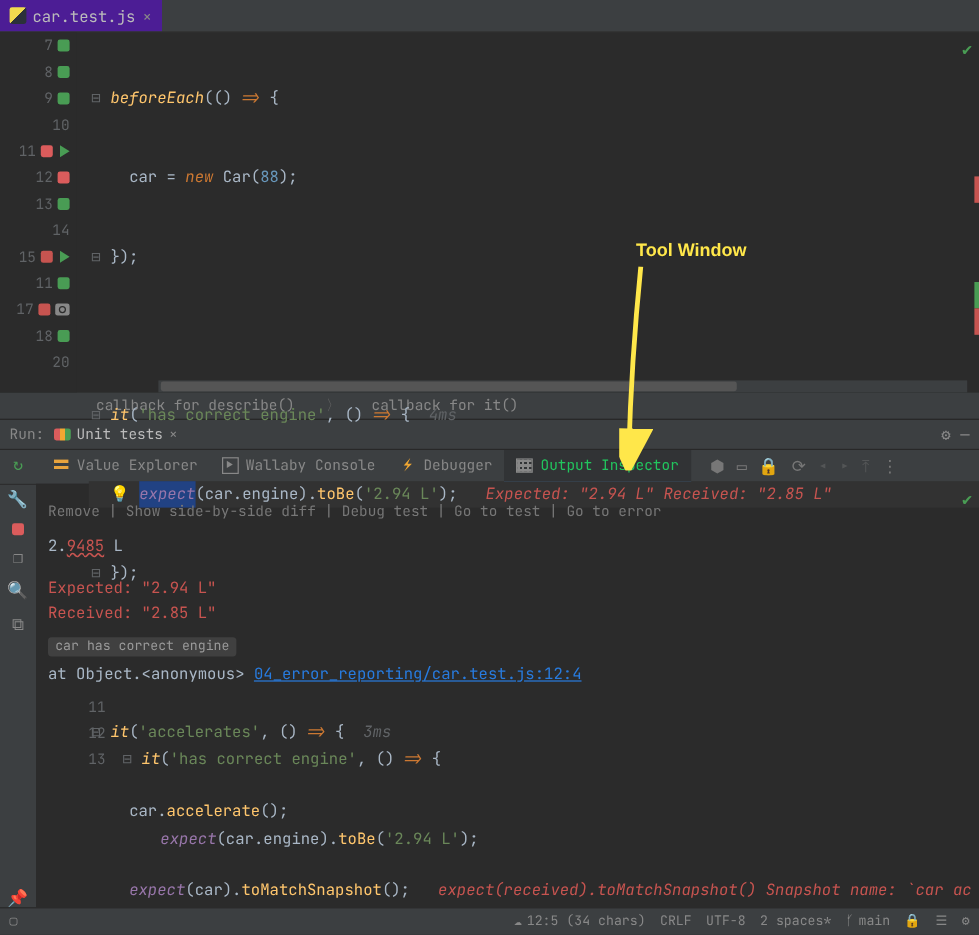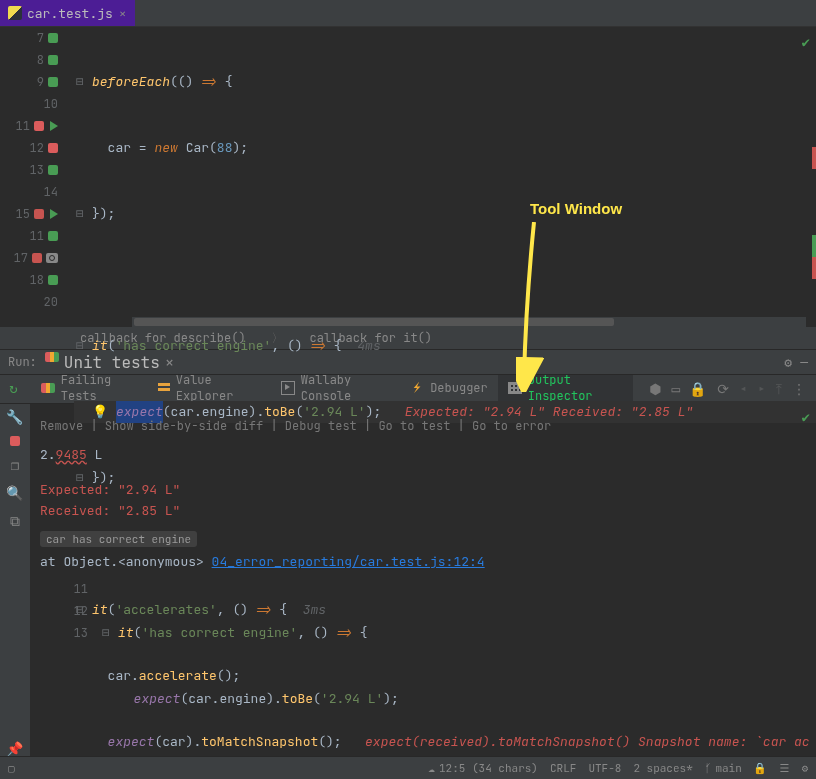--- a/index.html
+++ b/index.html
@@ -32,21 +32,21 @@
 .expect-kw{color:#9876aa;font-style:italic}
 .hlrow{background:#323232}
 .selbg{background:#214283}
 .checkmark{position:absolute;right:6px;top:6px;color:#499c54;font-size:14px}
 .scrollbar-h{position:absolute;bottom:0;left:68px;right:10px;height:10px;background:#3c3f41}
 .scrollbar-h .thumb{height:8px;width:480px;background:#555;margin:1px 0 0 2px;border-radius:2px}
 .breadcrumb{height:22px;background:#3c3f41;color:#888;font-size:12px;display:flex;align-items:center;padding-left:80px;gap:26px}
 .breadcrumb .sep{color:#666}
 .run-header{height:24px;background:#3c3f41;display:flex;align-items:center;padding:0 8px;gap:8px;border-top:1px solid #282828;border-bottom:1px solid #282828}
 .run-header .lbl{color:#888;font-size:12px}
-.run-header .pill{display:flex;align-items:flex-start;gap:5px;color:#bbb;font-size:16px}
+.run-header .pill{display:flex;align-items:center;gap:5px;color:#bbb;font-size:12px}
 .run-header .spacer{flex:1}
 .gear-ico{color:#888}
 .toolstrip{height:28px;background:#3c3f41;display:flex;align-items:stretch;border-bottom:1px solid #282828}
 .sidetools{width:30px;background:#3c3f41;display:flex;flex-direction:column;align-items:center;padding-top:4px;gap:10px}
 .sidetools .ico{color:#888;font-size:14px;width:18px;text-align:center}
 .st-red{width:10px;height:10px;background:#db5c5c;border-radius:2px}
 .tabs{display:flex;align-items:stretch;margin-left:4px}
 .tool-tab{display:flex;align-items:center;gap:6px;padding:0 10px;color:#888;font-size:12px;border-bottom:2px solid transparent;cursor:pointer}
 .tool-tab.active{border-bottom:2px solid #4a88c7;color:#22c55e;background:#313335}
 .tool-tab .ti{width:14px;height:14px;display:flex;align-items:center;justify-content:center}
@@ -191,26 +191,20 @@
   <span class="min-ico">—</span>
 </div>
 
 <div class="toolstrip">
   <div class="sidetools">
     <span class="ico" style="color:#499c54">↻</span>
   </div>
   <div class="tabs">
     <div class="tool-tab">
         <span class="ti">
-          <span class="ft-ico"></span>
-        </span>
-        <span>Failing Tests</span>
-      </div>
-    <div class="tool-tab">
-        <span class="ti">
           <span class="ve-ico"></span>
         </span>
         <span>Value Explorer</span>
       </div>
     <div class="tool-tab">
         <span class="ti">
           <span class="wc-ico"></span>
         </span>
         <span>Wallaby Console</span>
       </div>

